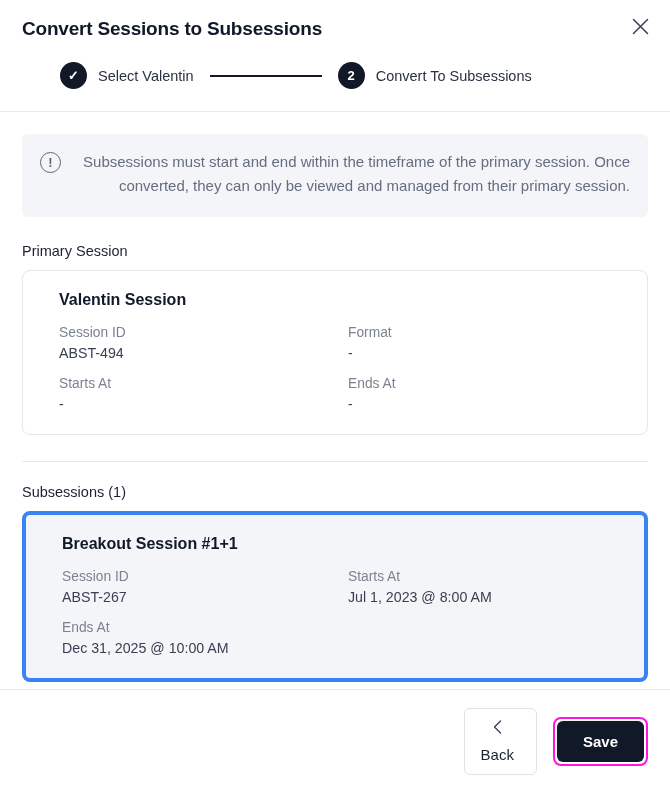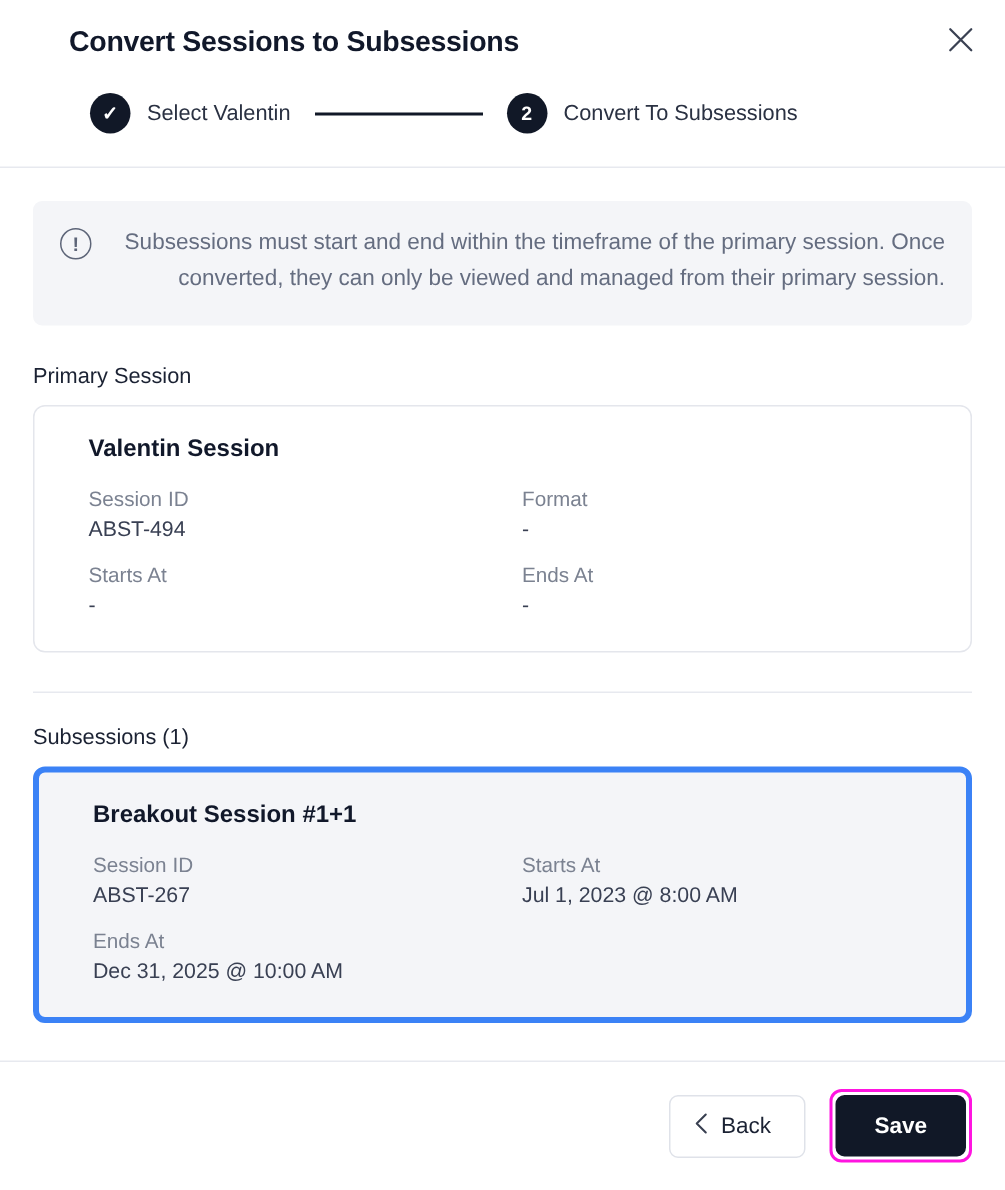--- a/index.html
+++ b/index.html
@@ -15,21 +15,20 @@
     height: 793px;
     display: flex;
     flex-direction: column;
     background: #ffffff;
     position: relative;
   }
   
   .modal-header {
     padding: 18px 22px 0 22px;
     position: relative;
-    margin-left: 24px;
   }
   .modal-title {
     font-size: 19px;
     font-weight: bold;
     letter-spacing: -0.2px;
     color: #11182a;
   }
   .close-btn {
     position: absolute;
     top: 12px;
@@ -188,20 +187,21 @@
     align-items: center;
     gap: 9px;
     border: 1px solid #dfe2e9;
     border-radius: 6px;
     background: #ffffff;
     padding: 11px 22px 11px 16px;
     font-size: 15px;
     color: #1b2233;
     cursor: pointer;
     font-family: "Liberation Sans", sans-serif;
+    flex-direction: column;
   }
   .btn-save-wrap {
     border: 2px solid #ff14e0;
     border-radius: 8px;
     padding: 2px;
   }
   .btn-save {
     background: #111827;
     color: #ffffff;
     border: none;

